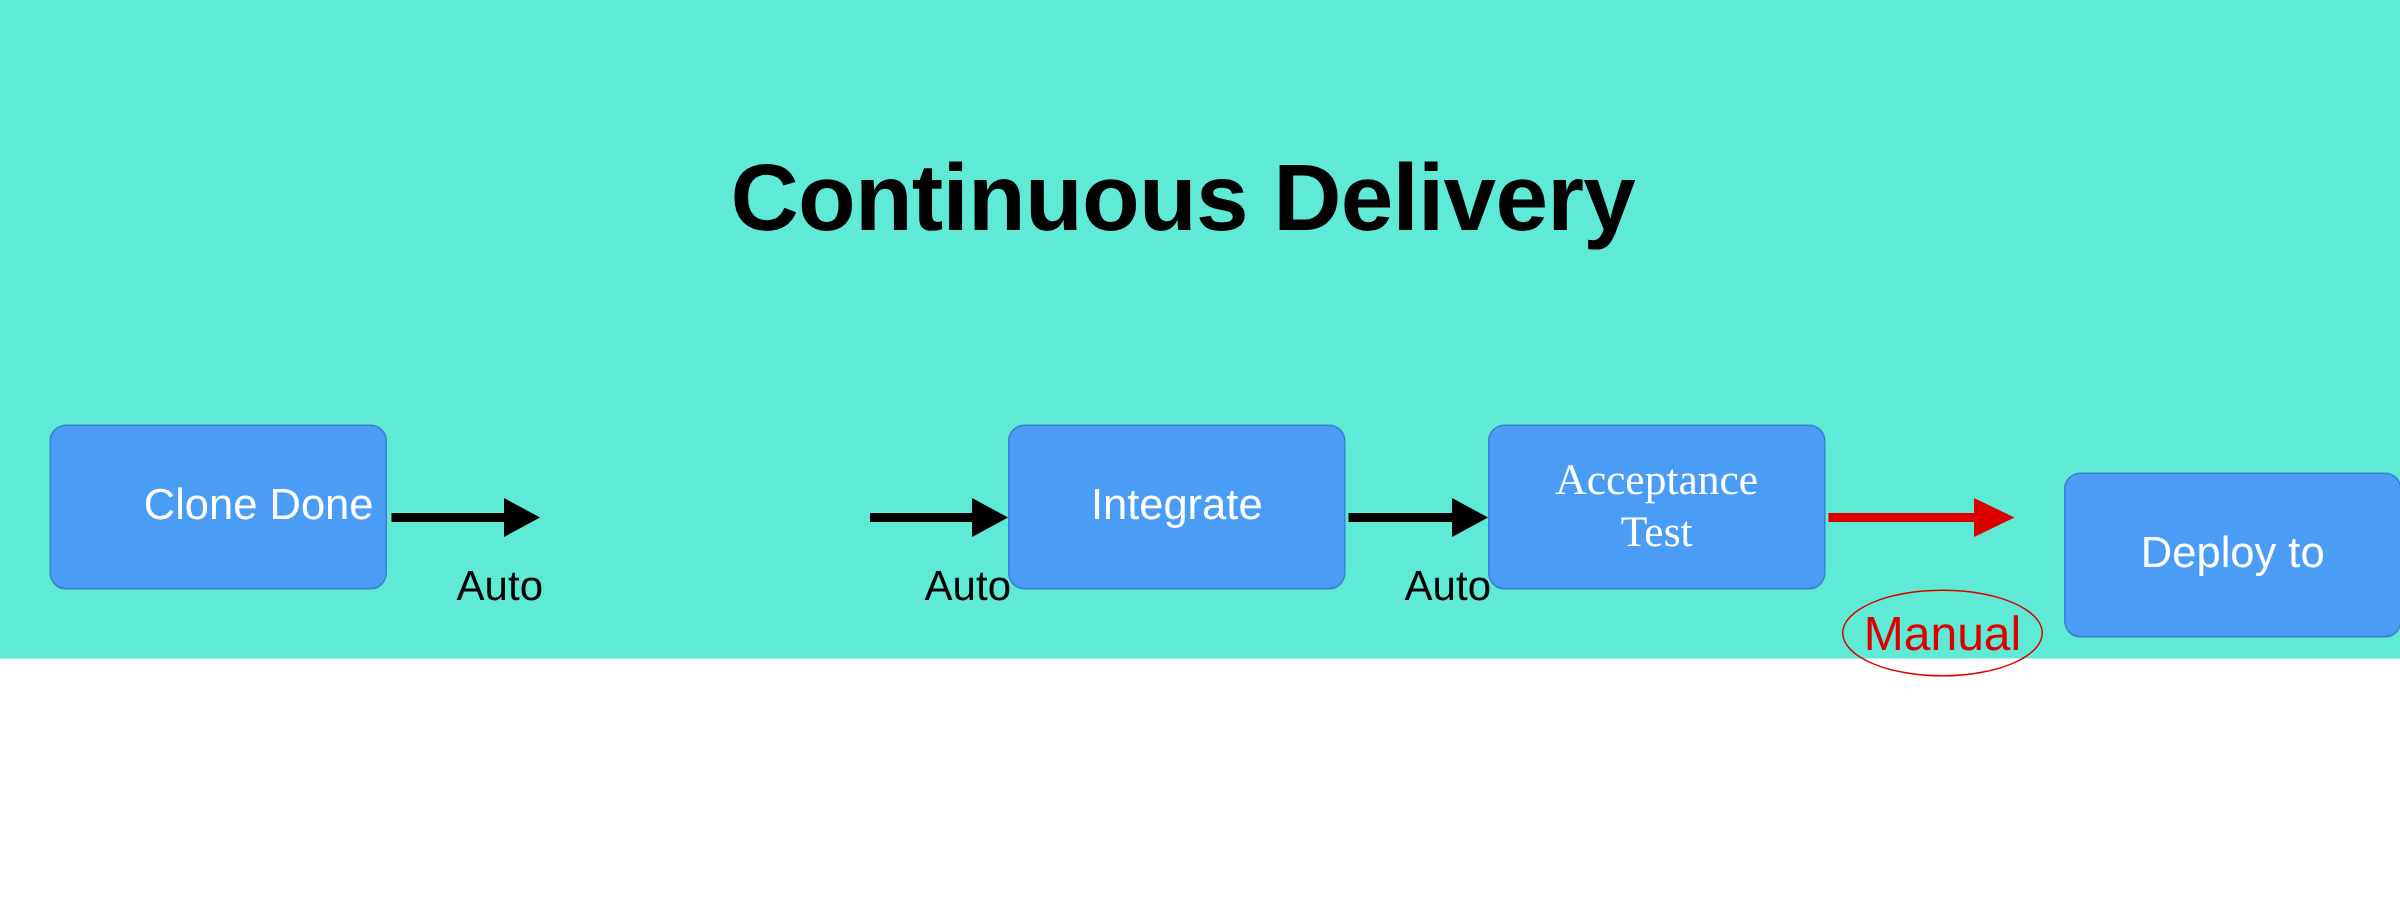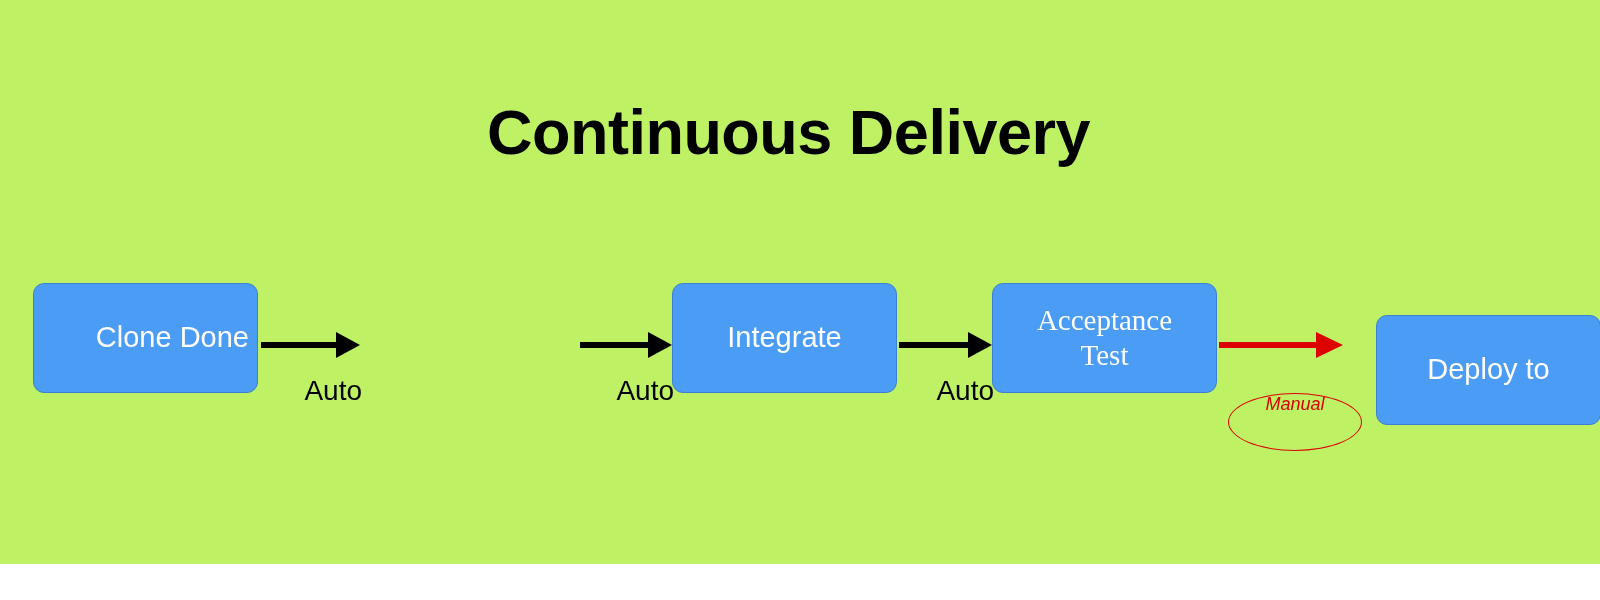--- a/index.html
+++ b/index.html
@@ -9,22 +9,22 @@
   }
   body {
     width: 1600px;
     height: 600px;
     overflow: hidden;
     font-family: "Liberation Sans", sans-serif;
   }
   #canvas {
     position: relative;
     width: 1600px;
-    height: 564px;
-    background: #bef264;
+    height: 439px;
+    background: #5eead4;
   }
 
   
   #page-title {
     position: absolute;
     left: 0;
     top: 98px;
     width: 1577px;
     text-align: center;
     font-size: 63px;
@@ -95,25 +95,25 @@
   #manual-badge {
     position: absolute;
     left: 1228px;
     top: 393px;
     width: 134px;
     height: 58px;
     box-sizing: border-box;
     border: 1.8px solid #dd0000;
     border-radius: 50%;
     display: flex;
+    align-items: center;
     justify-content: center;
     color: #dd0000;
-    font-size: 18px;
+    font-size: 32px;
     white-space: nowrap;
-    font-style: italic;
   }
 </style>
 </head>
 <body>
 
 <div id="canvas">
 
   <div id="page-title">Continuous Delivery</div>
 
   <div class="stage-box" id="stage-clone-done">

